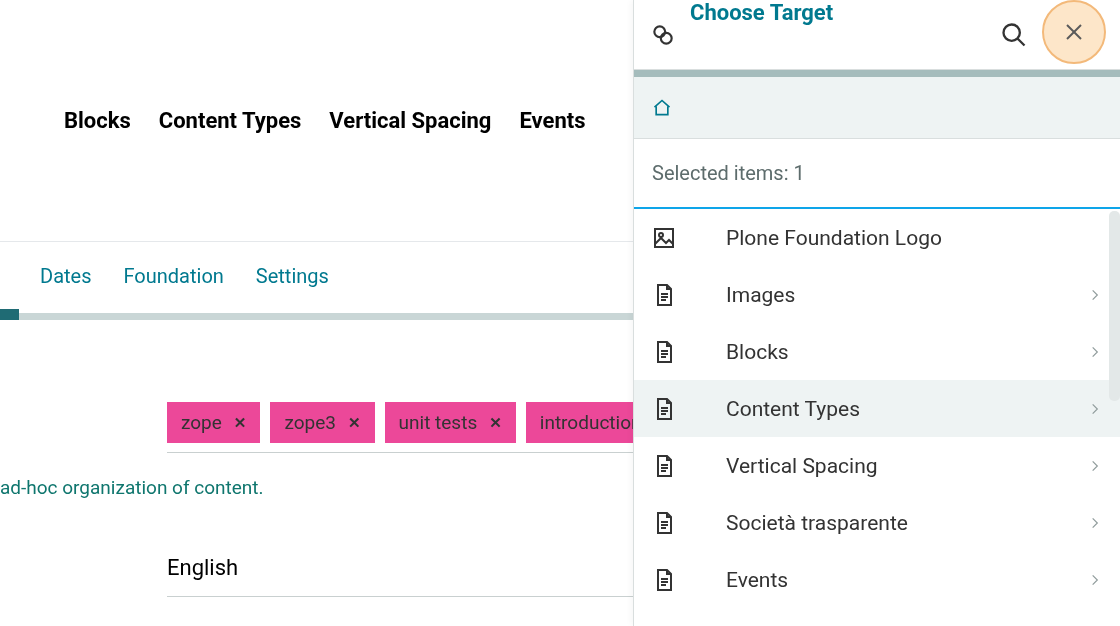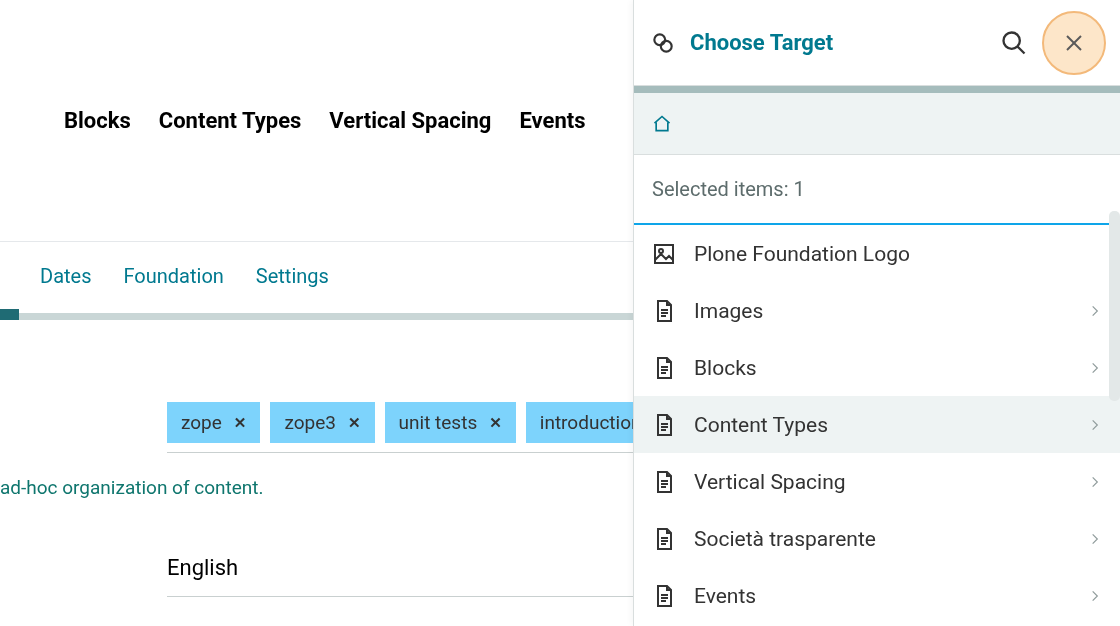--- a/index.html
+++ b/index.html
@@ -53,21 +53,21 @@
     }
 
     .tags-row {
       position: absolute;
       top: 402px;
       left: 167px;
       display: flex;
       gap: 10px;
     }
     .tag {
-      background: #7dd3fc;
+      background: #ec4899;
       padding: 9px 14px;
       font-size: 19px;
       color: #333;
       display: flex;
       align-items: center;
       gap: 12px;
     }
     .tag .x { font-weight: 700; font-size: 15px; }
 
     .tags-underline {
@@ -110,22 +110,21 @@
       left: 633px;
       width: 487px;
       height: 626px;
       background: #fff;
       border-left: 1px solid #d9dede;
       box-shadow: -2px 0 6px rgba(0,0,0,0.04);
     }
 
     .panel-header {
       display: flex;
-      align-items: center;
-      height: 86px;
+      height: 70px;
       padding: 0 14px 0 16px;
       border-bottom: 1px solid #d9dede;
       gap: 14px;
     }
     .panel-title {
       flex: 1;
       font-size: 22px;
       font-weight: 700;
       color: #00798f;
     }
@@ -166,21 +165,21 @@
       height: 57px;
       display: flex;
       align-items: center;
       padding: 0 18px;
       gap: 18px;
       font-size: 21px;
       color: #333;
       position: relative;
     }
     .item.sel { background: #eef3f3; }
-    .item .label { flex: 1; }
+    .item .label { flex: 1; margin-left: 32px; }
     .chev { color: #8f9b9b; }
 
     
     .ico { display: inline-flex; align-items: center; justify-content: center; }
     svg { display: block; }
 
     .scrollbar {
       position: absolute;
       right: 0;
       top: 211px;

